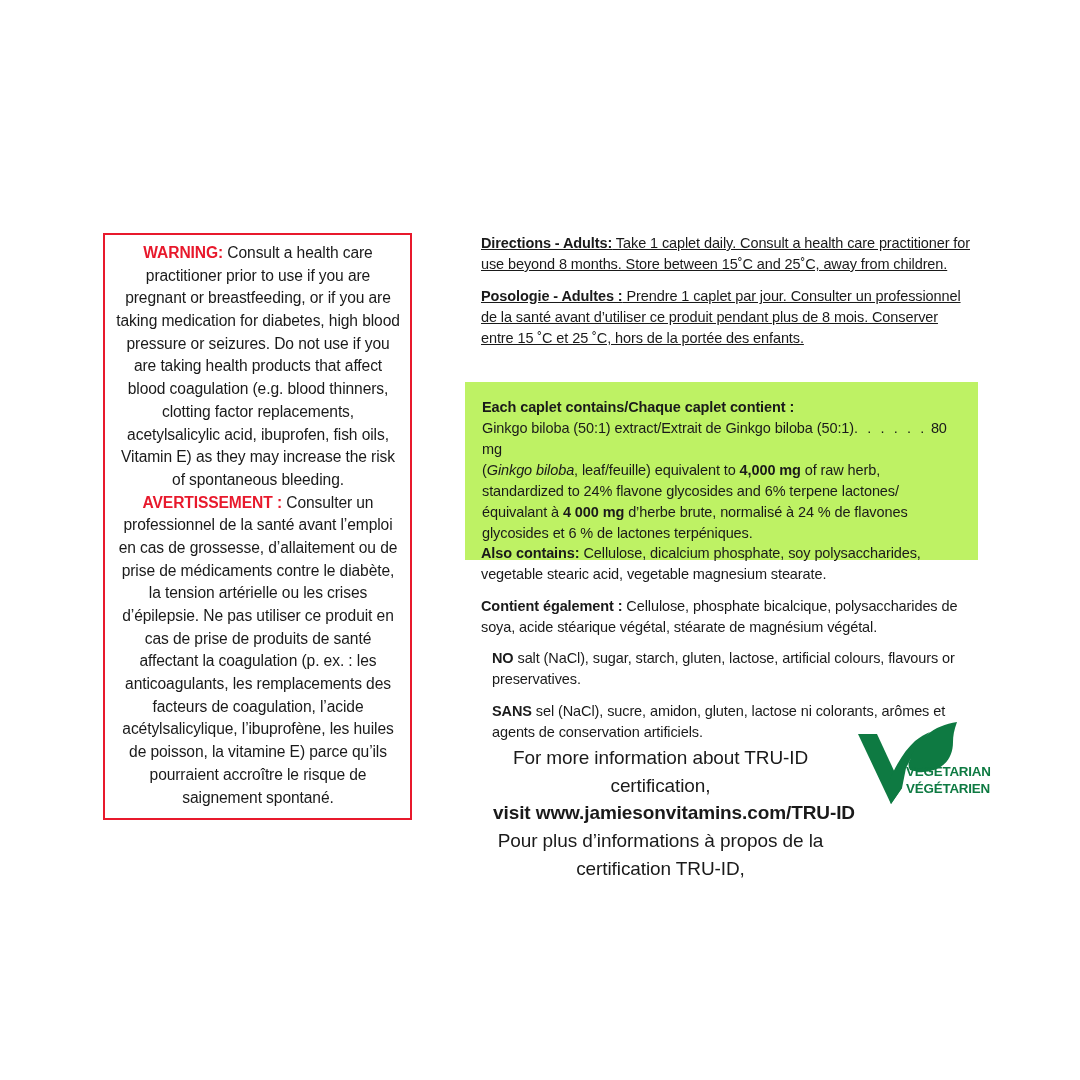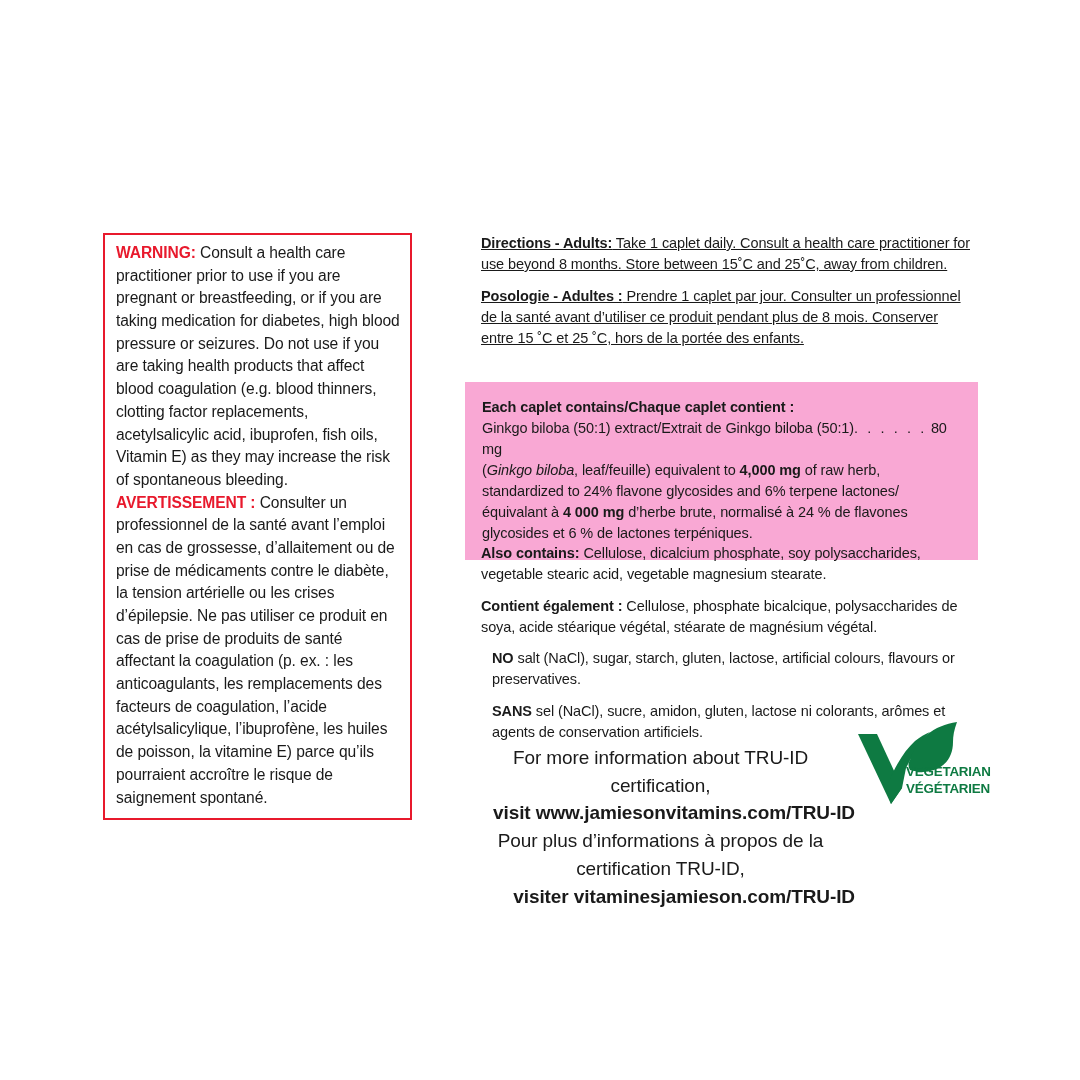--- a/index.html
+++ b/index.html
@@ -25,21 +25,21 @@
     height: 587px;
     box-sizing: border-box;
     border: 2px solid #e8192c;
     padding: 7px 10px 0 11px;
   }
   #warning-box p {
     margin: 0;
     font-size: 15.6px;
     line-height: 1.455;
     letter-spacing: -0.1px;
-    text-align: left;
+    text-align: center;
   }
   .warn-head {
     color: #e8192c;
     font-weight: bold;
   }
 
   
   #right-col {
     position: absolute;
     left: 481px;
@@ -60,21 +60,21 @@
     height: 11px;
   }
 
   
   #ingredient-panel {
     position: absolute;
     left: 465px;
     top: 382px;
     width: 513px;
     box-sizing: border-box;
-    background: #f9a8d4;
+    background: #bef264;
     padding: 15px 16px 16px 17px;
   }
   #ingredient-panel p {
     margin: 0;
     font-size: 14.5px;
     line-height: 1.45;
     letter-spacing: -0.1px;
   }
   .sci {
     font-style: italic;
@@ -203,21 +203,20 @@
   <div class="gap"></div>
   <p>
     <span class="lead">SANS</span><span> sel (NaCl), sucre, amidon, gluten, lactose ni colorants, arômes et agents de conservation artificiels.</span>
   </p>
 </div>
 
 <div id="truid-note">
   <p>For more information about TRU-ID certification,</p>
   <p class="bold">visit www.jamiesonvitamins.com/TRU-ID</p>
   <p>Pour plus d’informations à propos de la certification TRU-ID,</p>
-  <p class="bold">visiter vitaminesjamieson.com/TRU-ID</p>
 </div>
 
 <div id="vegetarian-logo">
   <svg width="122" height="104" viewBox="0 0 122 104">
 
     <path d="M0,18 L19,18 L44,72 L33,88 Z" fill="#0e7a42"></path>
 
     <path d="M33,88 L28,73 C36,52 45,36 57,25 C62,21 67,18 72,16 C64,24 56,36 48,52 L44,72 Z" fill="#0e7a42"></path>
 
     <path d="M52,44 C58,24 76,9 99,6 C96,14 95,20 95,26 C95,40 88,50 76,54 C68,57 59,56 52,54 C50,50 50,47 52,44 Z" fill="#0e7a42"></path>

